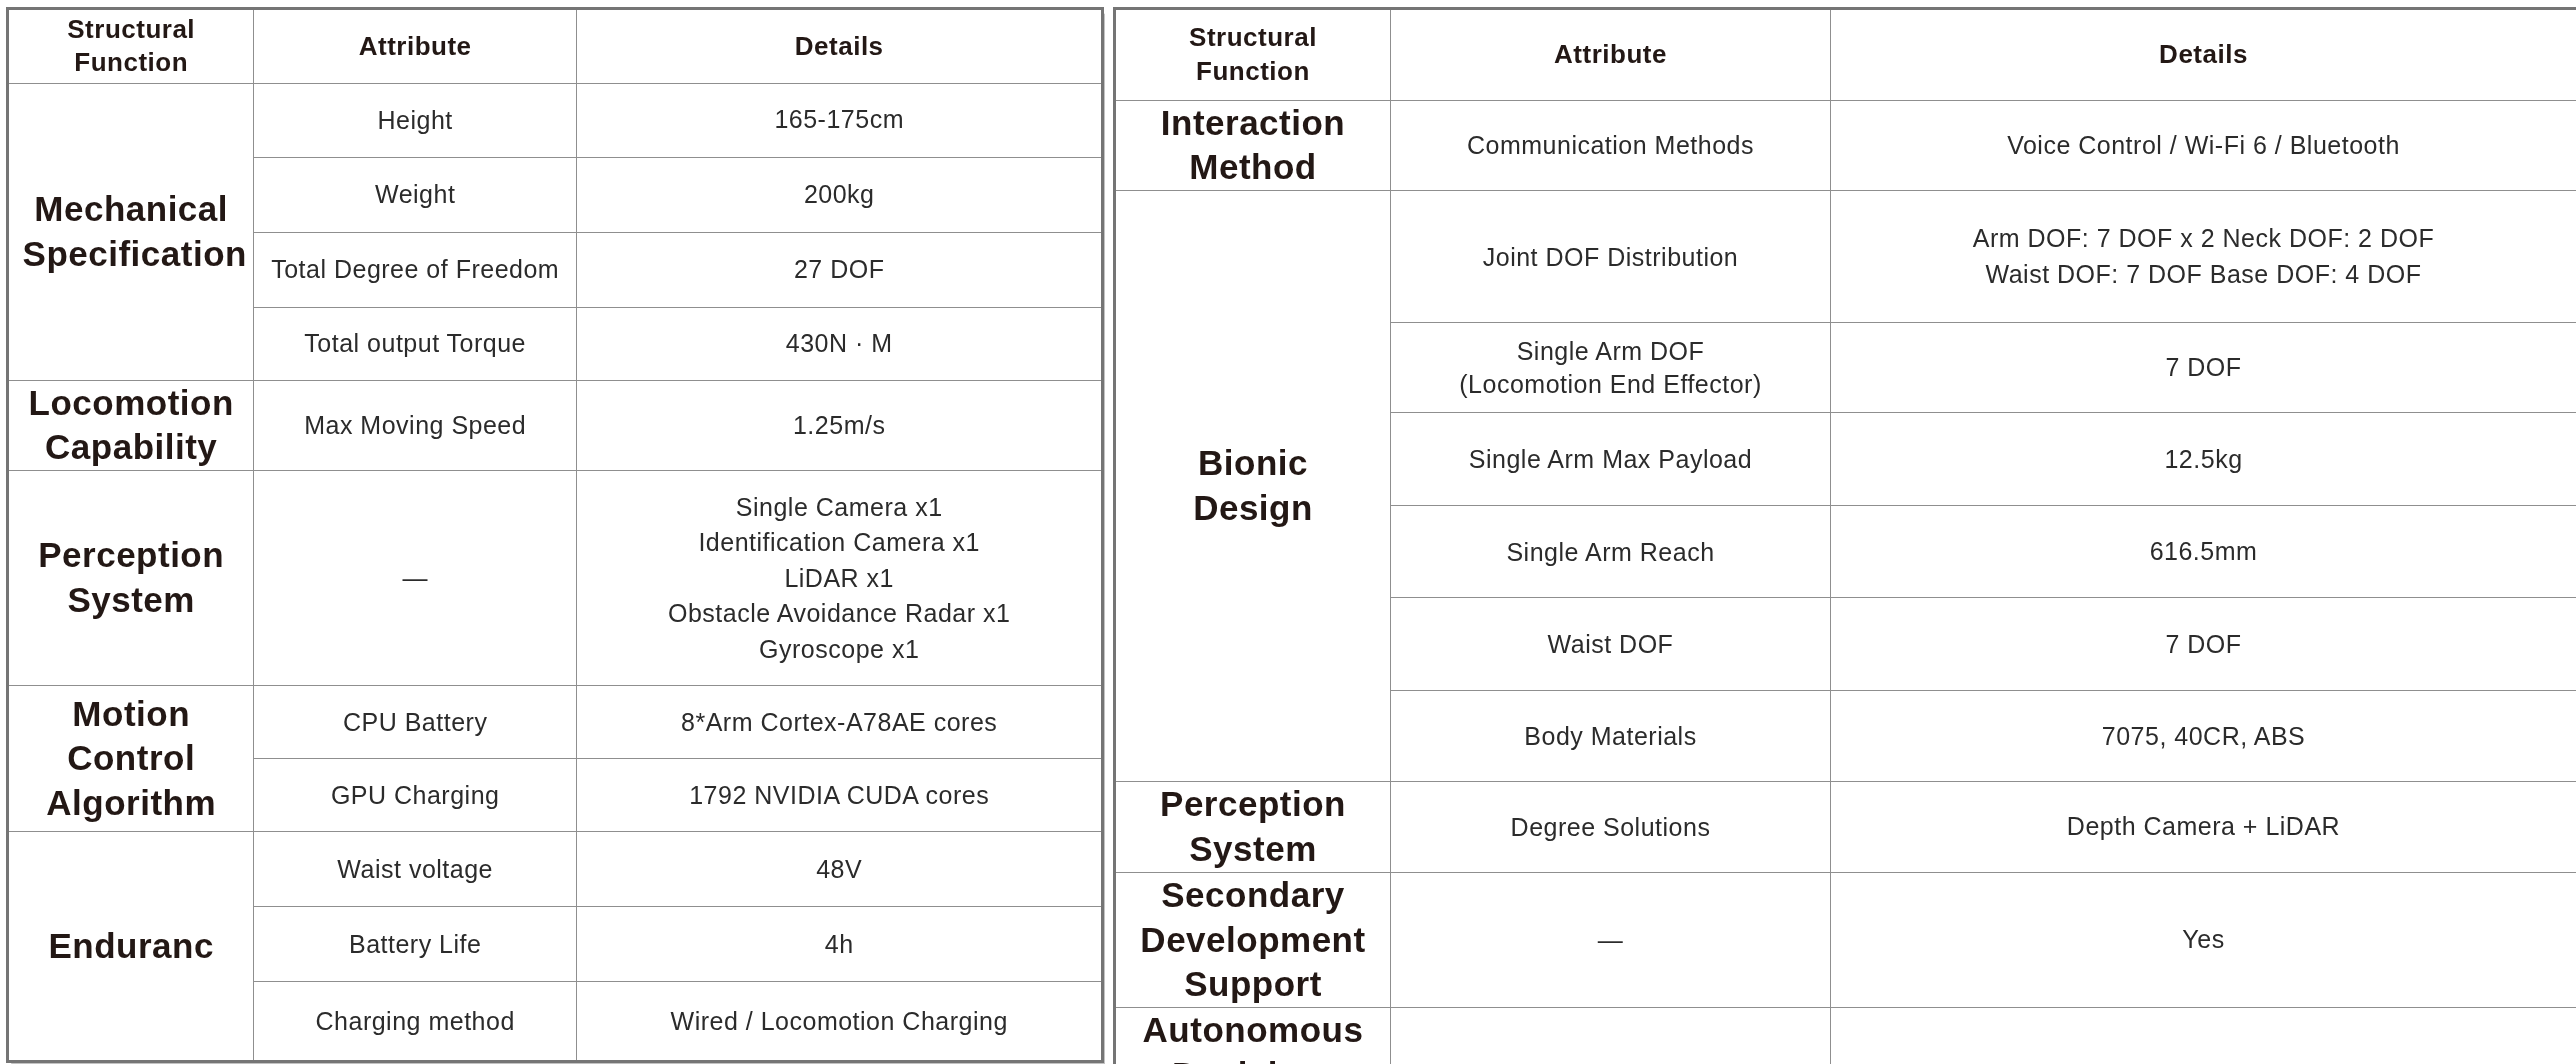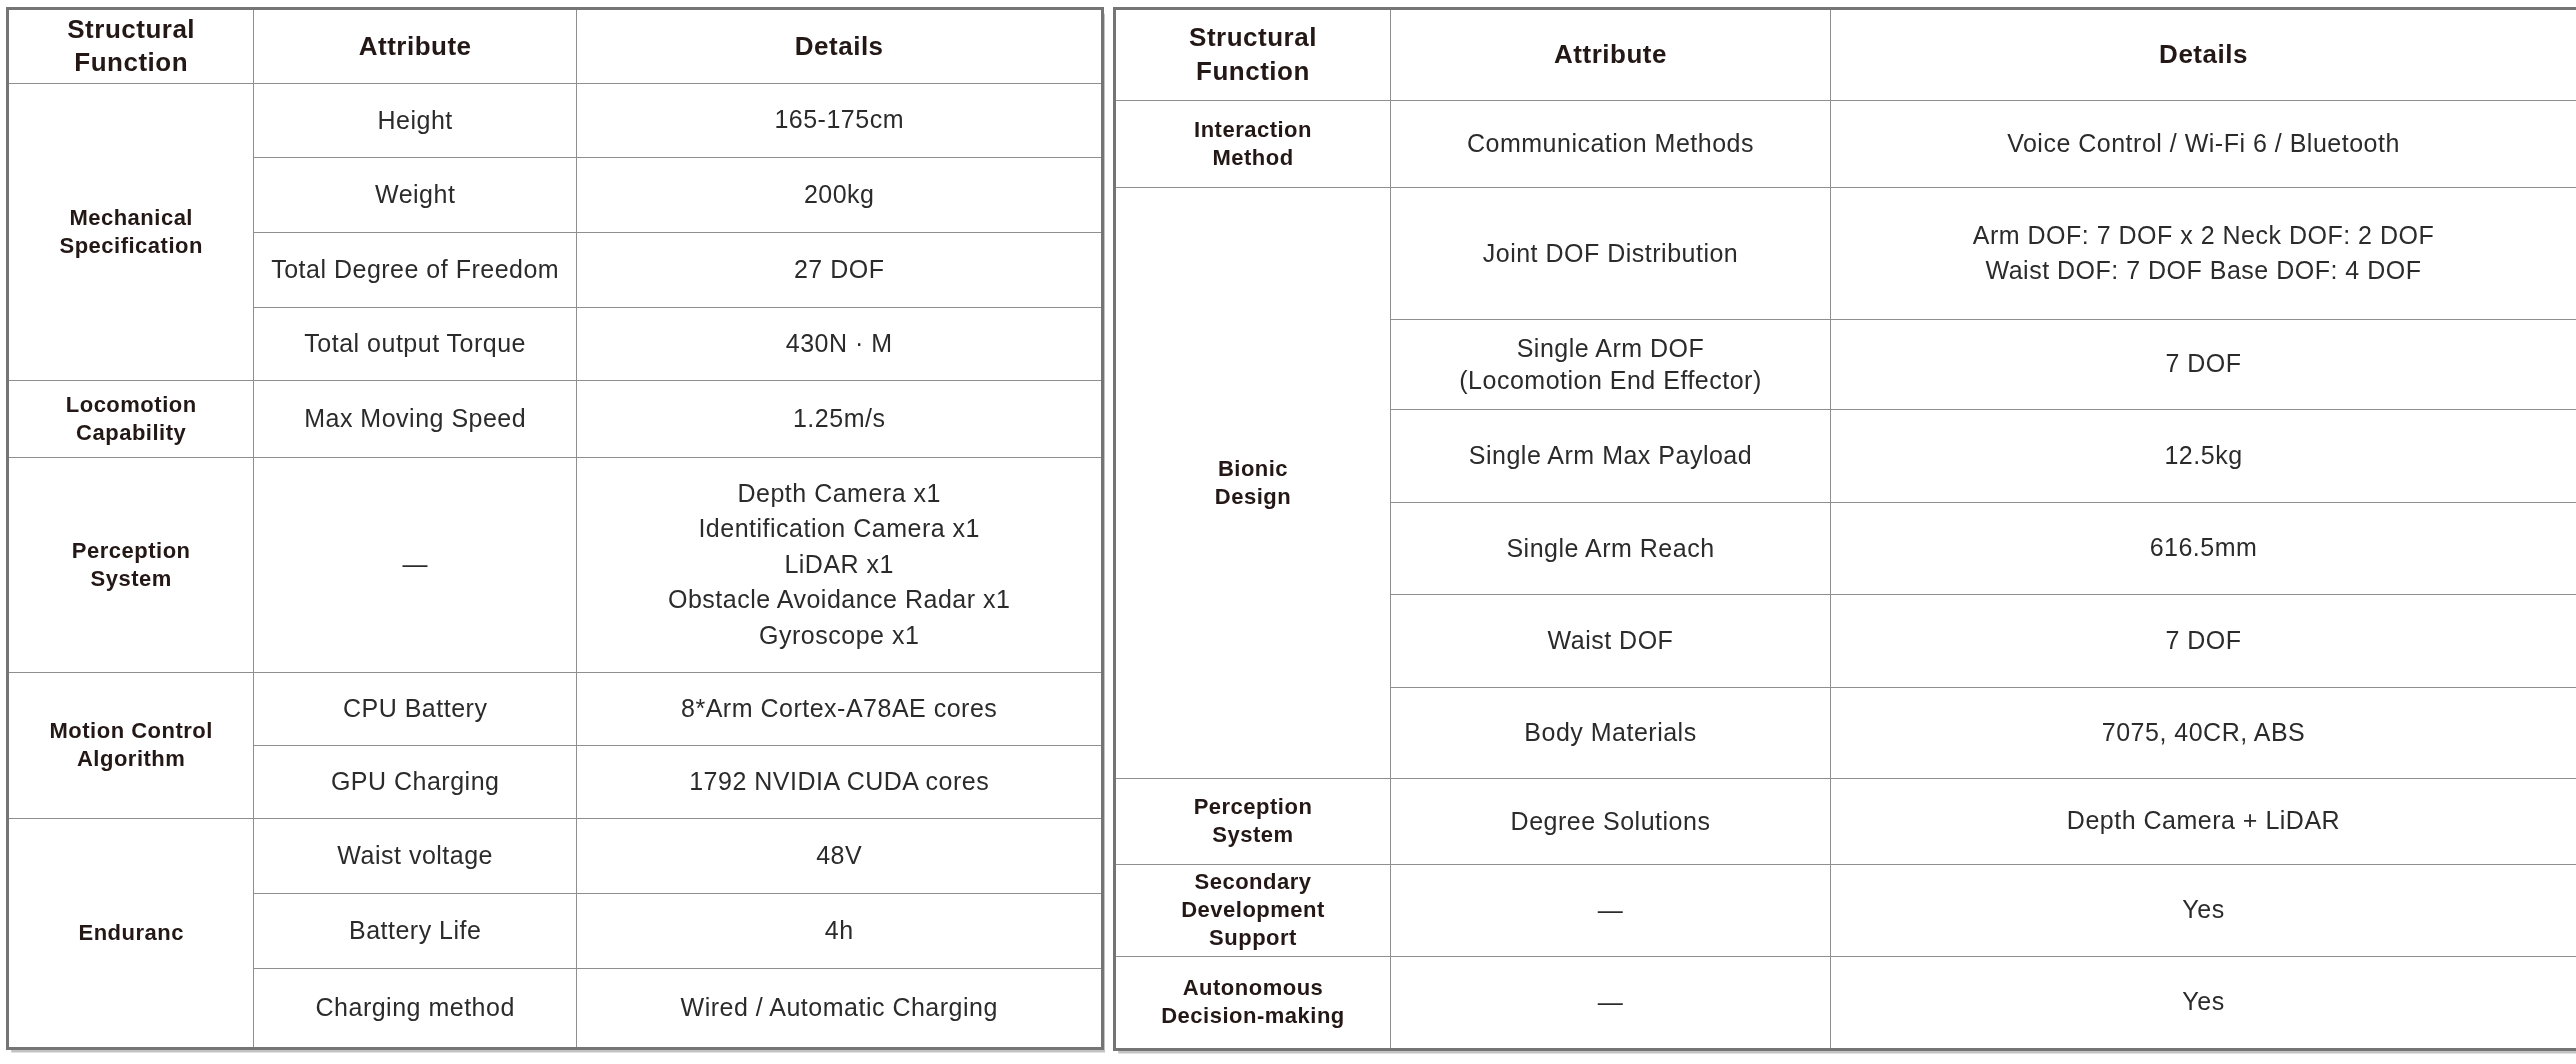--- a/index.html
+++ b/index.html
@@ -34,21 +34,21 @@
   }
   table.spec th {
     font-size: 26px;
     font-weight: bold;
     color: #231815;
     letter-spacing: 0.5px;
     line-height: 1.28;
     white-space: pre-line;
   }
   td.group {
-    font-size: 22px;
+    font-size: 35px;
     font-weight: bold;
     color: #231815;
     letter-spacing: 0.5px;
     line-height: 1.28;
     white-space: pre-line;
   }
   td.attr {
     font-size: 25px;
     font-weight: normal;
     color: #2b2b2b;
@@ -102,21 +102,21 @@
     <tr style="height:77px">
       <td class="group">Locomotion
 Capability</td>
       <td class="attr">Max Moving Speed</td>
       <td class="det">1.25m/s</td>
     </tr>
     <tr style="height:215px">
       <td class="group">Perception
 System</td>
       <td class="attr">—</td>
-      <td class="det">Depth Camera x1
+      <td class="det">Single Camera x1
 Identification Camera x1
 LiDAR x1
 Obstacle Avoidance Radar x1
 Gyroscope x1</td>
     </tr>
     <tr style="height:73px">
       <td class="group" rowspan="2">Motion Control
 Algorithm</td>
       <td class="attr">CPU Battery</td>
       <td class="det">8*Arm Cortex-A78AE cores</td>
@@ -129,21 +129,21 @@
       <td class="group" rowspan="3">Enduranc</td>
       <td class="attr">Waist voltage</td>
       <td class="det">48V</td>
     </tr>
     <tr style="height:75px">
       <td class="attr">Battery Life</td>
       <td class="det">4h</td>
     </tr>
     <tr style="height:80px">
       <td class="attr">Charging method</td>
-      <td class="det">Wired / Automatic Charging</td>
+      <td class="det">Wired / Locomotion Charging</td>
     </tr>
   </tbody>
 </table>
 
 <table class="spec" style="left:1113px; top:6.7px; width:1463px;">
   <colgroup>
     <col style="width:276px">
     <col style="width:440px">
     <col style="width:747px">
   </colgroup>

